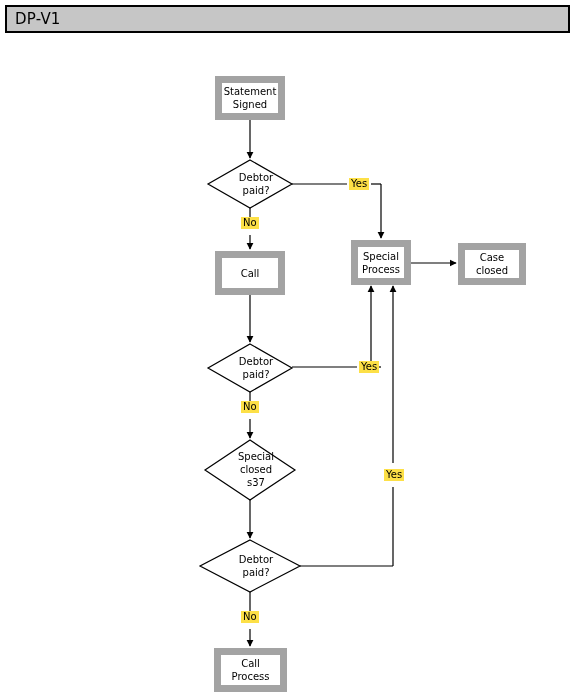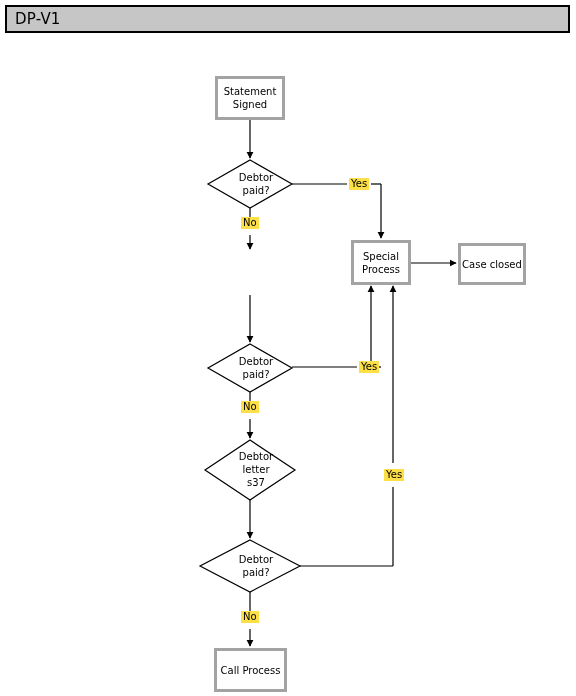--- a/index.html
+++ b/index.html
@@ -57,21 +57,21 @@
     position: absolute;
     left: 0; top: 0;
     width: 576px;
     height: 696px;
     pointer-events: none;
   }
 
   
   .node-box {
     position: absolute;
-    border: 3px solid #a3a3a3;
+    border: 7px solid #a3a3a3;
     background: #ffffff;
     box-sizing: border-box;
     display: flex;
     align-items: center;
     justify-content: center;
     text-align: center;
     font-size: 10px;
     line-height: 13px;
     white-space: pre-line;
   }
@@ -172,34 +172,37 @@
   </div>
 
   <div class="node-diamond" style="left:208px; top:160px; width:84px; height:48px;">
     <svg width="84" height="48" viewBox="0 0 84 48" xmlns="http://www.w3.org/2000/svg">
       <polygon points="42,0 84,24 42,48 0,24" fill="#ffffff" stroke="#000000" stroke-width="1.2"></polygon>
     </svg>
     <span class="diamond-label">Debtor
 paid?</span>
   </div>
 
+  <div class="node-box" style="left:215px; top:251px; width:70px; height:44px;">
+    <span>Call</span>
+  </div>
 
   <div class="node-diamond" style="left:208px; top:344px; width:84px; height:48px;">
     <svg width="84" height="48" viewBox="0 0 84 48" xmlns="http://www.w3.org/2000/svg">
       <polygon points="42,0 84,24 42,48 0,24" fill="#ffffff" stroke="#000000" stroke-width="1.2"></polygon>
     </svg>
     <span class="diamond-label">Debtor
 paid?</span>
   </div>
 
   <div class="node-diamond" style="left:205px; top:440px; width:90px; height:60px;">
     <svg width="90" height="60" viewBox="0 0 90 60" xmlns="http://www.w3.org/2000/svg">
       <polygon points="45,0 90,30 45,60 0,30" fill="#ffffff" stroke="#000000" stroke-width="1.2"></polygon>
     </svg>
-    <span class="diamond-label" style="top:48%;">Debtor letter
+    <span class="diamond-label" style="top:48%;">Special closed
 s37</span>
   </div>
 
   <div class="node-diamond" style="left:200px; top:540px; width:100px; height:52px;">
     <svg width="100" height="52" viewBox="0 0 100 52" xmlns="http://www.w3.org/2000/svg">
       <polygon points="50,0 100,26 50,52 0,26" fill="#ffffff" stroke="#000000" stroke-width="1.2"></polygon>
     </svg>
     <span class="diamond-label">Debtor paid?</span>
   </div>
 

